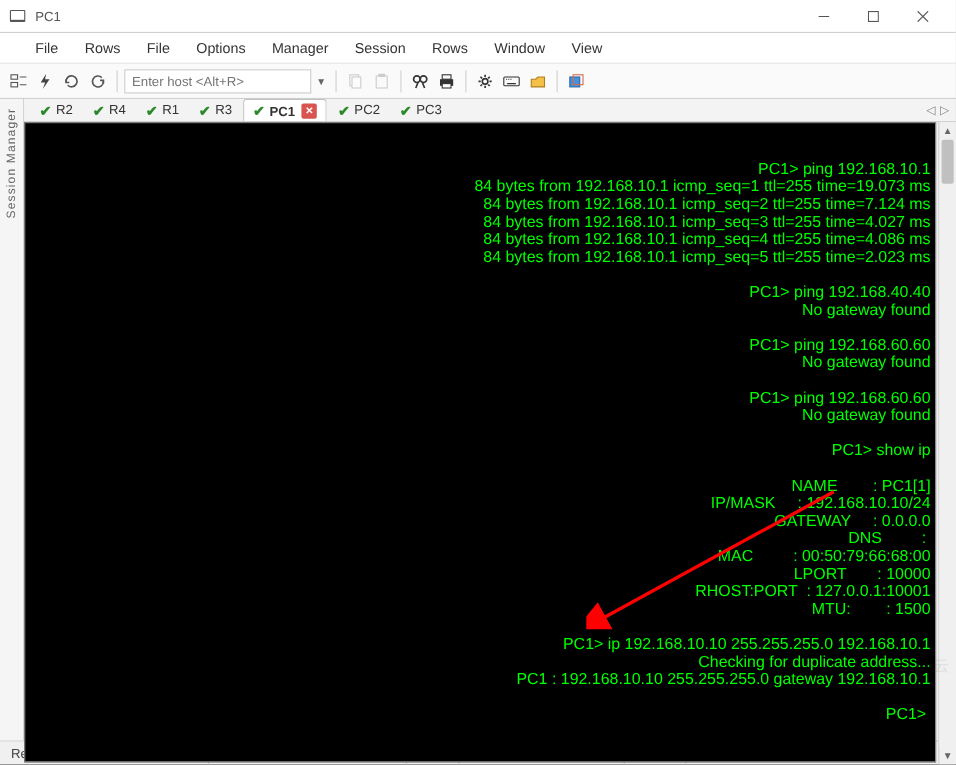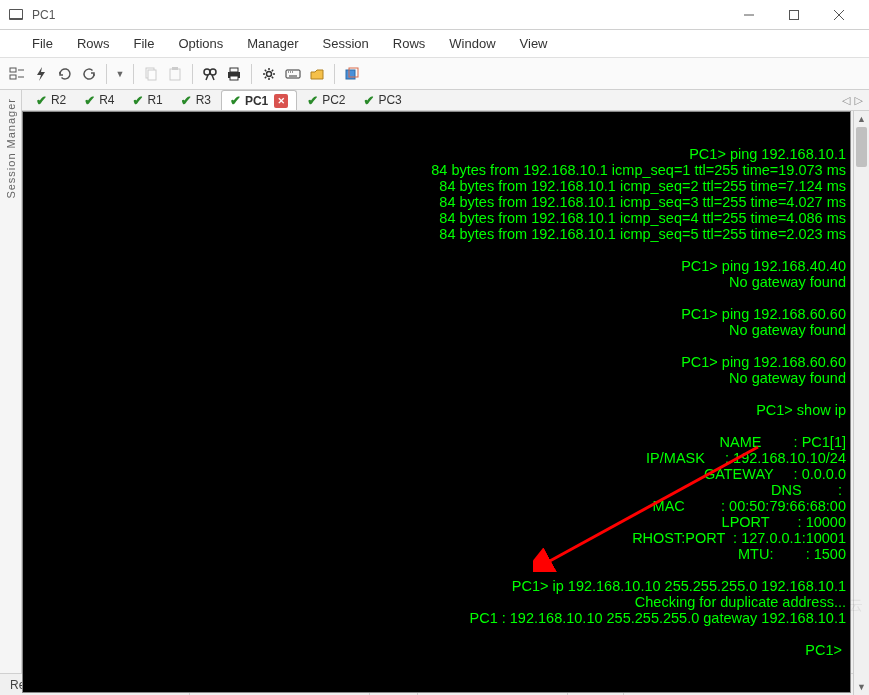--- a/index.html
+++ b/index.html
@@ -127,20 +127,21 @@
         <path d="M3 6 L3 9 L6 9" fill="none" stroke="#555" stroke-width="1.5"></path>
       </svg>
     </div>
   <div class="tb-btn">
       <svg width="16" height="16" viewBox="0 0 16 16">
         <path d="M13 8 a5 5 0 1 1 -1.5 -3.5" fill="none" stroke="#555" stroke-width="1.5"></path>
         <path d="M13 10 L13 7 L10 7" fill="none" stroke="#555" stroke-width="1.5"></path>
       </svg>
     </div>
   <div class="tb-sep"></div>
+  <input class="host-input" placeholder="Enter host &lt;Alt+R&gt;" style="">
   <div class="dd">▼</div>
   <div class="tb-sep"></div>
   <div class="tb-btn disabled">
       <svg width="16" height="16" viewBox="0 0 16 16">
         <rect x="3" y="2" width="8" height="10" fill="none" stroke="#888"></rect>
         <rect x="5" y="4" width="8" height="10" fill="#fff" stroke="#888"></rect>
       </svg>
     </div>
   <div class="tb-btn disabled">
       <svg width="16" height="16" viewBox="0 0 16 16">

